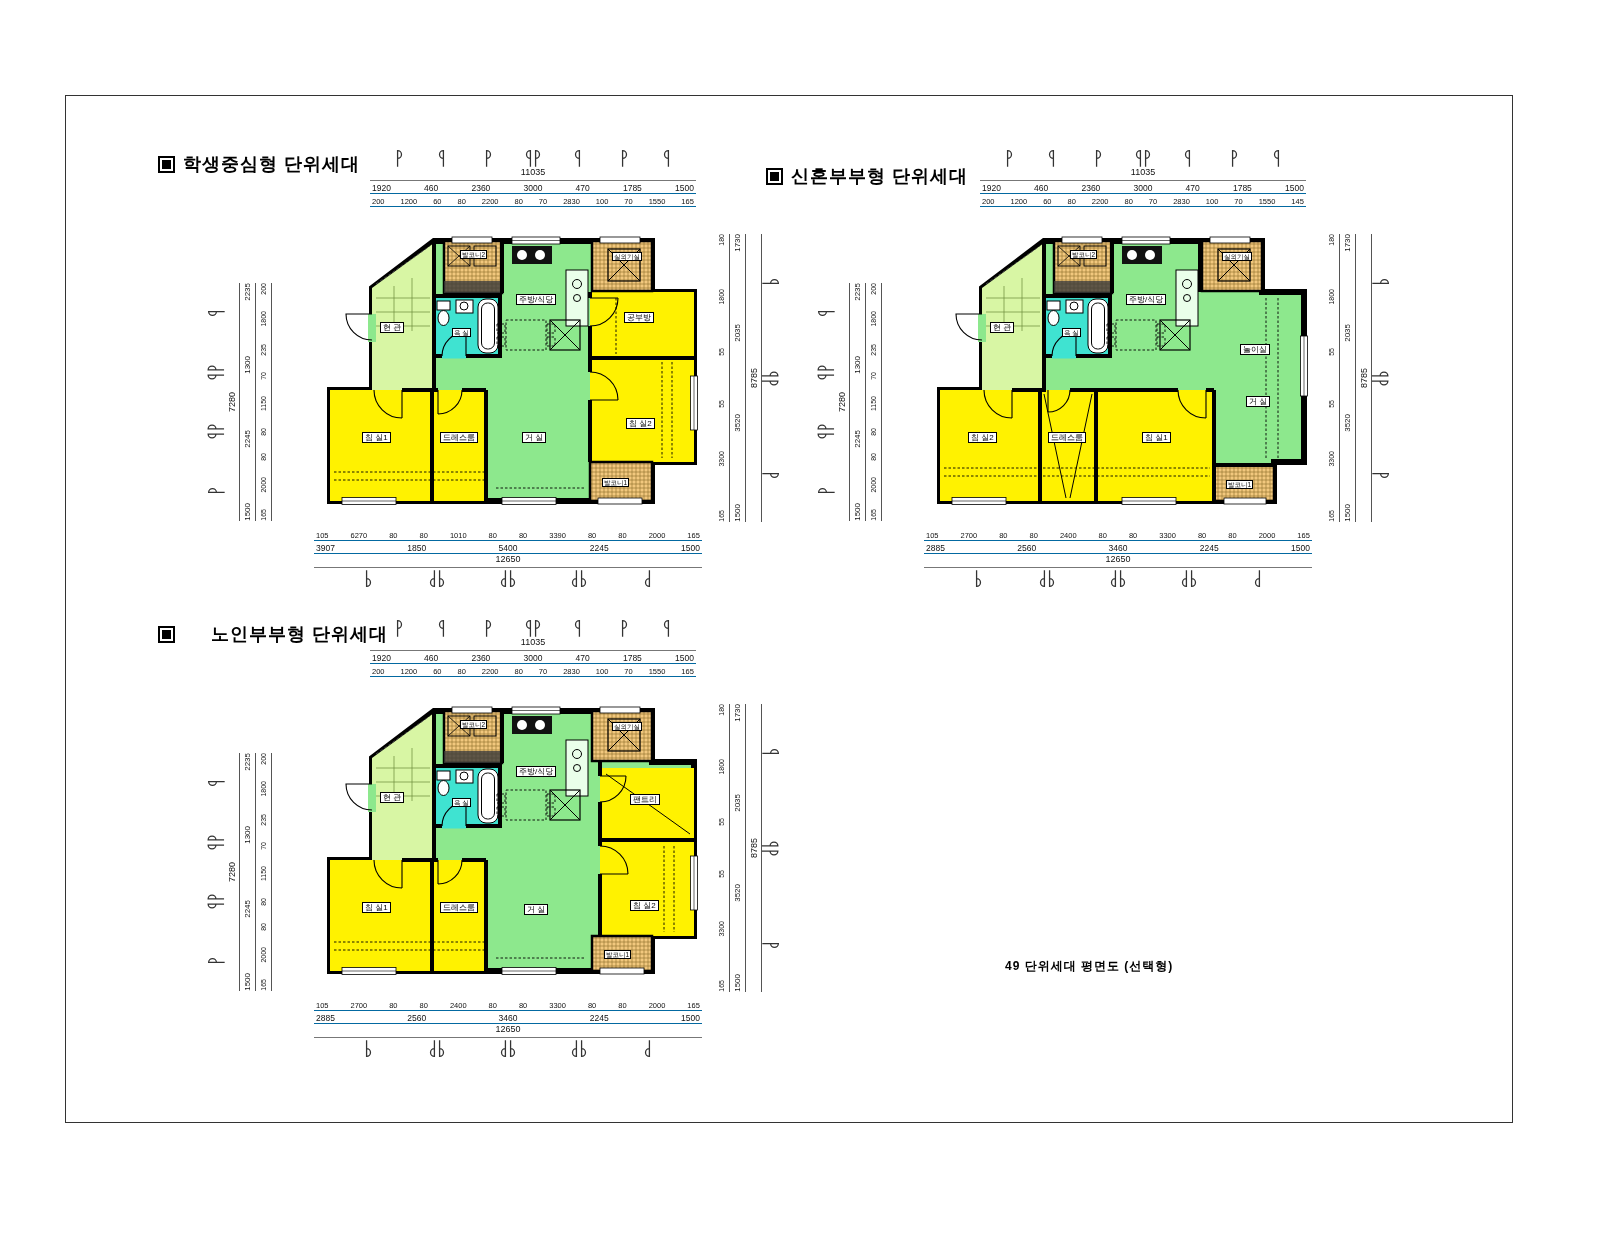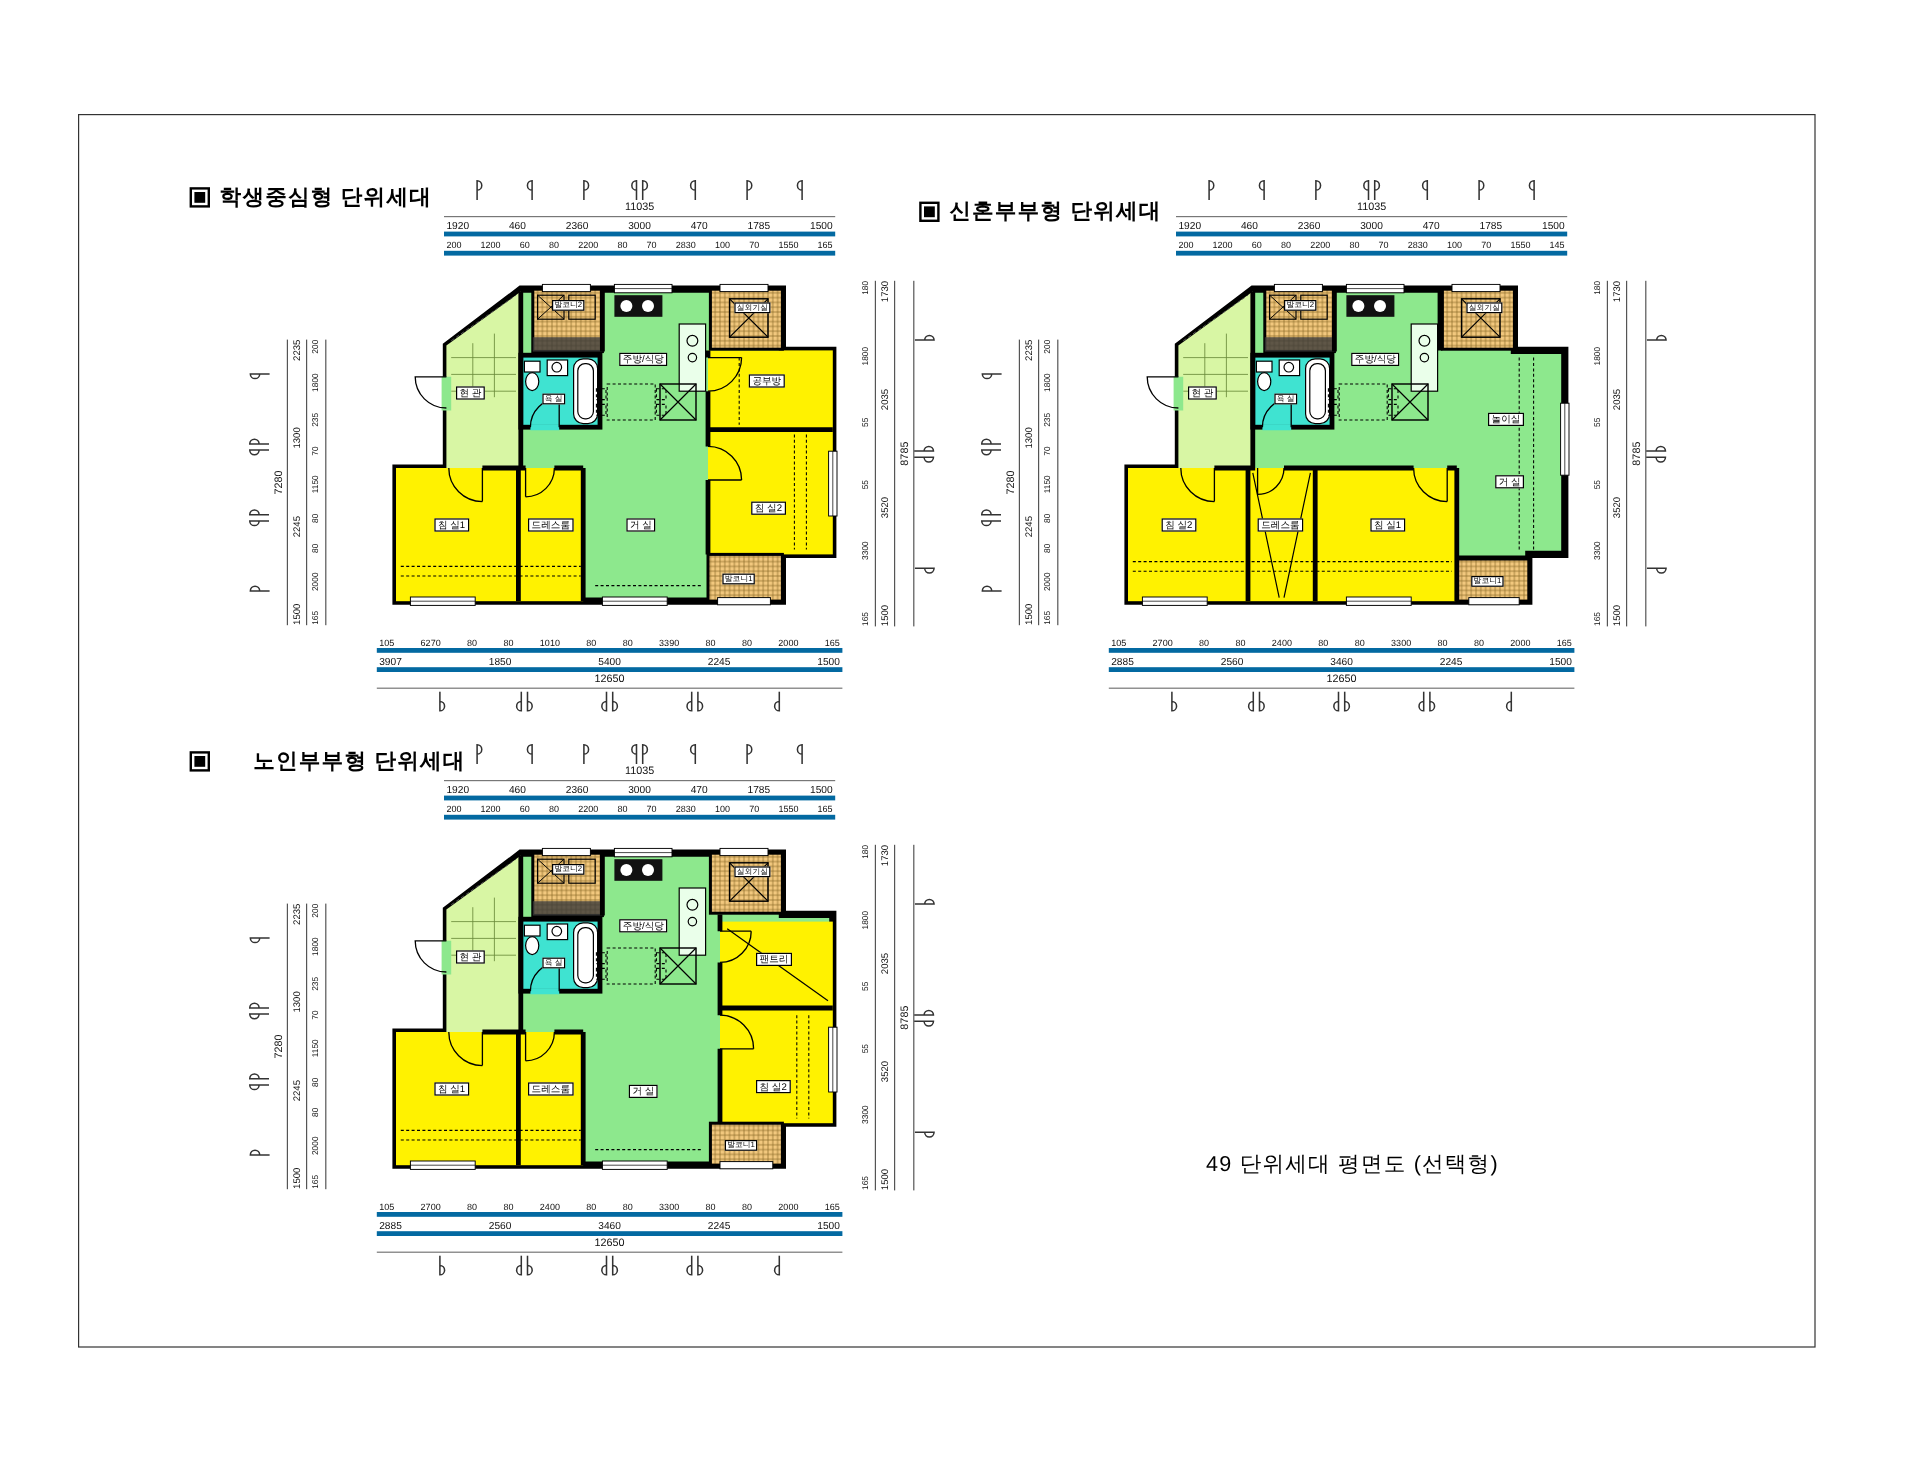--- a/index.html
+++ b/index.html
@@ -3,30 +3,30 @@
 <meta charset="utf-8">
 <style>
   html,body{margin:0;padding:0;background:#fff;}
   .page{position:relative;width:1600px;height:1236px;background:#fff;overflow:hidden;
         font-family:"Liberation Sans",sans-serif;color:#000;}
   .frame{position:absolute;left:65px;top:95px;width:1446px;height:1026px;border:1px solid #333;}
   
   .ptitle{position:absolute;display:flex;align-items:center;gap:8px;font-size:18px;font-weight:bold;letter-spacing:1px;}
   .bullet{width:13px;height:13px;border:2px solid #000;position:relative;flex:0 0 auto;}
   .bullet::after{content:"";position:absolute;inset:2px;background:#000;}
-  .caption{position:absolute;font-size:18px;font-weight:normal;letter-spacing:1px;}
+  .caption{position:absolute;font-size:12px;font-weight:bold;letter-spacing:1px;}
   
   .plan{position:absolute;width:384px;height:270px;}
   .plan svg{position:absolute;left:0;top:0;}
   .rlabel{position:absolute;background:#fff;border:1px solid #000;font-size:8px;line-height:1.15;
           padding:0 2px;white-space:nowrap;z-index:3;}
   .rlabel.tiny{font-size:6.5px;padding:0 1px;}
   
   .dim-h{position:absolute;font-size:8.5px;color:#111;}
-  .drow{display:flex;justify-content:space-between;align-items:flex-end;border-bottom:4px solid #0369a1;
+  .drow{display:flex;justify-content:space-between;align-items:flex-end;border-bottom:1px solid #0369a1;
         height:12px;padding:0 2px;}
   .dtotal{text-align:center;border-bottom:1.5px solid #777;height:13px;font-size:9px;}
   .gmrow{display:flex;justify-content:space-around;align-items:flex-end;height:21px;padding:0 6px;}
   
   .dim-v{position:absolute;display:flex;flex-direction:row;font-size:8px;color:#111;}
   .vcol{display:flex;flex-direction:column;justify-content:space-between;align-items:center;width:15px;}
   .vcol.line{border-right:1px solid #555;}
   .vcol.total{justify-content:center;font-size:9px;}
   .vtxt{writing-mode:vertical-rl;transform:rotate(180deg);white-space:nowrap;}
   .gmcol{display:flex;flex-direction:column;justify-content:space-around;align-items:center;width:18px;}

